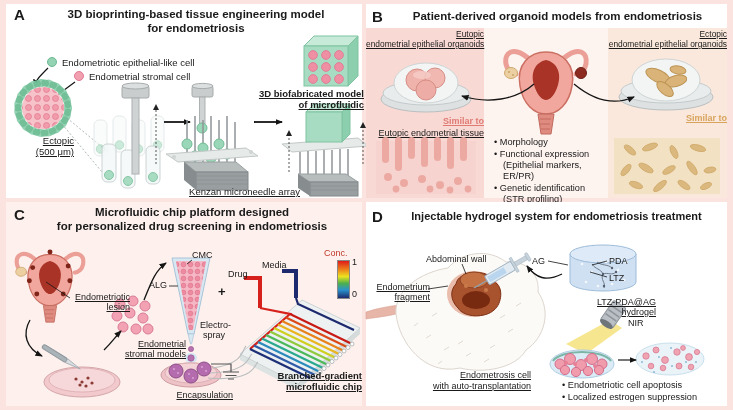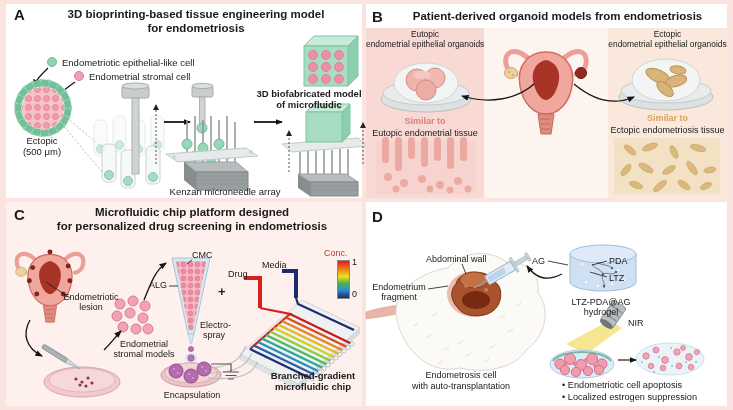--- a/index.html
+++ b/index.html
@@ -5,21 +5,21 @@
   html,body{margin:0;padding:0;}
   #fig{position:relative;width:733px;height:410px;background:#fbe3e0;overflow:hidden;
        font-family:"Liberation Sans",sans-serif;color:#1a1a1a;}
   .panel{position:absolute;background:#fff;}
   #panel-a{left:6px;top:4px;width:356px;height:194px;}
   #panel-b{left:366px;top:4px;width:361px;height:194px;}
   #panel-c{left:6px;top:202px;width:356px;height:204px;background:#fdf0ed;}
   #panel-d{left:366px;top:202px;width:361px;height:204px;}
   .t{position:absolute;font-size:9.5px;line-height:1.16;white-space:nowrap;}
   .b{font-weight:bold;}
-  .ctr{text-align:center;}
+  .ctr{text-align:right;text-decoration:underline;}
   .plabel{position:absolute;font-size:15px;font-weight:bold;}
   .ptitle{position:absolute;font-weight:bold;font-size:11.5px;text-align:center;white-space:nowrap;}
   svg{position:absolute;overflow:visible;}
   .col{position:absolute;top:24px;height:170px;}
   #col-eu{left:0;width:118px;background:#f8d9d4;}
   #col-mid{left:118px;width:124px;background:#fdf3ef;}
   #col-ec{left:242px;width:119px;background:#fae8dc;}
   .hist{position:absolute;}
   ul.blist{margin:0;padding:0;font-size:9.2px;line-height:1.2;}
   ul.blist li{list-style:none;padding-left:9px;text-indent:-9px;margin:0 0 1px 0;}
@@ -258,21 +258,20 @@
     </svg>
 
     <svg style="left:0;top:0;" width="361" height="194" viewBox="0 0 361 194">
       <path d="M168,80 C150,96 122,100 96,92" fill="none" stroke="#151515" stroke-width="1.3" marker-end="url(#arr)"></path>
       <path d="M208,80 C232,100 252,100 268,93" fill="none" stroke="#151515" stroke-width="1.3" marker-end="url(#arr)"></path>
     </svg>
 
     <div class="t b ctr" style="left:0;top:112px;width:118px;font-size:9px;color:#e07b73;">Similar to</div>
     <div class="t ctr" style="left:0;top:124px;width:118px;font-size:9px;">Eutopic endometrial tissue</div>
     <div class="t b ctr" style="left:242px;top:109px;width:119px;font-size:9px;color:#d8a35c;">Similar to</div>
-    <div class="t ctr" style="left:242px;top:121px;width:119px;font-size:9px;">Ectopic endometriosis tissue</div>
 
     <div class="hist" style="left:10px;top:137px;width:100px;height:53px;background:#f6d3cf;">
       <svg width="100" height="53" viewBox="0 0 100 53">
         <g fill="#eca9a2">
           <rect x="6" y="-4" width="7" height="26" rx="3.5"></rect>
             <rect x="19" y="-4" width="7" height="34" rx="3.5"></rect>
           <rect x="32" y="-4" width="7" height="22" rx="3.5"></rect>
             <rect x="45" y="-4" width="7" height="30" rx="3.5"></rect>
           <rect x="58" y="-4" width="7" height="24" rx="3.5"></rect>
             <rect x="71" y="-4" width="7" height="32" rx="3.5"></rect>
@@ -303,20 +302,25 @@
           <ellipse cx="78" cy="30" rx="8" ry="3" transform="rotate(55 78 30)"></ellipse>
           <ellipse cx="96" cy="32" rx="6" ry="2.8" transform="rotate(-10 96 32)"></ellipse>
           <ellipse cx="22" cy="47" rx="7" ry="3" transform="rotate(20 22 47)"></ellipse>
           <ellipse cx="46" cy="48" rx="8" ry="3" transform="rotate(-40 46 48)"></ellipse>
           <ellipse cx="70" cy="47" rx="7" ry="3" transform="rotate(35 70 47)"></ellipse>
           <ellipse cx="92" cy="48" rx="6" ry="2.8" transform="rotate(-25 92 48)"></ellipse>
         </g>
       </svg>
     </div>
 
+    <ul class="blist" style="position:absolute;left:128px;top:133px;width:112px;">
+      <li>Morphology</li>
+      <li>Functional expression (Epithelial markers, ER/PR)</li>
+      <li>Genetic identification (STR profiling)</li>
+    </ul>
   </div>
 
   <div id="panel-c" class="panel">
     <div class="plabel" style="left:8px;top:4px;">C</div>
     <div class="ptitle" style="left:20px;right:4px;top:4px;">Microfluidic chip platform designed</div>
     <div class="ptitle" style="left:20px;right:4px;top:18px;">for personalized drug screening in endometriosis</div>
 
     <svg style="left:6px;top:34px;" width="76" height="88" viewBox="0 0 92 106">
       <path d="M28,28 C14,16 4,22 6,34 C7,40 12,44 16,44" stroke="#eb9f96" stroke-width="5" fill="none" stroke-linecap="round"></path>
       <path d="M64,28 C78,16 88,22 86,34 C85,40 80,44 76,44" stroke="#eb9f96" stroke-width="5" fill="none" stroke-linecap="round"></path>
@@ -470,20 +474,21 @@
     <div id="colorbar"></div>
     <div class="t" style="left:318px;top:46px;font-size:9px;color:#c0392b;">Conc.</div>
     <div class="t" style="left:346px;top:55px;font-size:9px;">1</div>
     <div class="t" style="left:346px;top:87px;font-size:9px;">0</div>
     <div class="t b ctr" style="left:258px;top:168px;width:98px;font-size:9.5px;">Branched-gradient</div>
     <div class="t b ctr" style="left:258px;top:179px;width:98px;font-size:9.5px;">microfluidic chip</div>
   </div>
 
   <div id="panel-d" class="panel">
     <div class="plabel" style="left:6px;top:6px;">D</div>
+    <div class="ptitle" style="left:22px;right:2px;top:8px;font-size:11px;">Injectable hydrogel system for endometriosis treatment</div>
 
     <svg style="left:0;top:24px;" width="185" height="152" viewBox="0 0 185 152">
       <path d="M0,86 C12,82 24,80 34,79 L36,86 C26,90 12,91 0,93 Z" fill="#e7b6a8" stroke="#d9a090" stroke-width="0.6"></path>
       <path d="M30,88 C28,64 55,46 82,42 C96,26 122,22 140,36 C160,34 174,48 172,66 C186,86 178,112 160,124 C150,142 118,148 94,142 C58,150 33,116 30,88 Z" fill="#fbfaf7" stroke="#ddd6ce"></path>
       <g stroke="#d9d2c8" stroke-width="0.8">
         <path d="M60,112 l5,-3 M78,124 l5,-3 M100,130 l5,-3 M124,122 l5,-3 M142,106 l5,-3 M66,90 l5,-3 M150,80 l5,-3 M118,136 l5,-3 M48,100 l4,-3 M92,118 l5,-3 M134,92 l5,-3 M72,138 l4,-3"></path>
       </g>
       <ellipse cx="108" cy="68" rx="27" ry="23" fill="#e8b5a2" opacity="0.9"></ellipse>
       <path d="M90,58 C92,44 124,42 128,56 C138,60 136,78 128,84 C120,92 98,92 92,82 C84,74 84,64 90,58 Z" fill="#a8522e" stroke="#7e3115"></path>
       <ellipse cx="110" cy="74" rx="14" ry="9" fill="#772a10"></ellipse>

